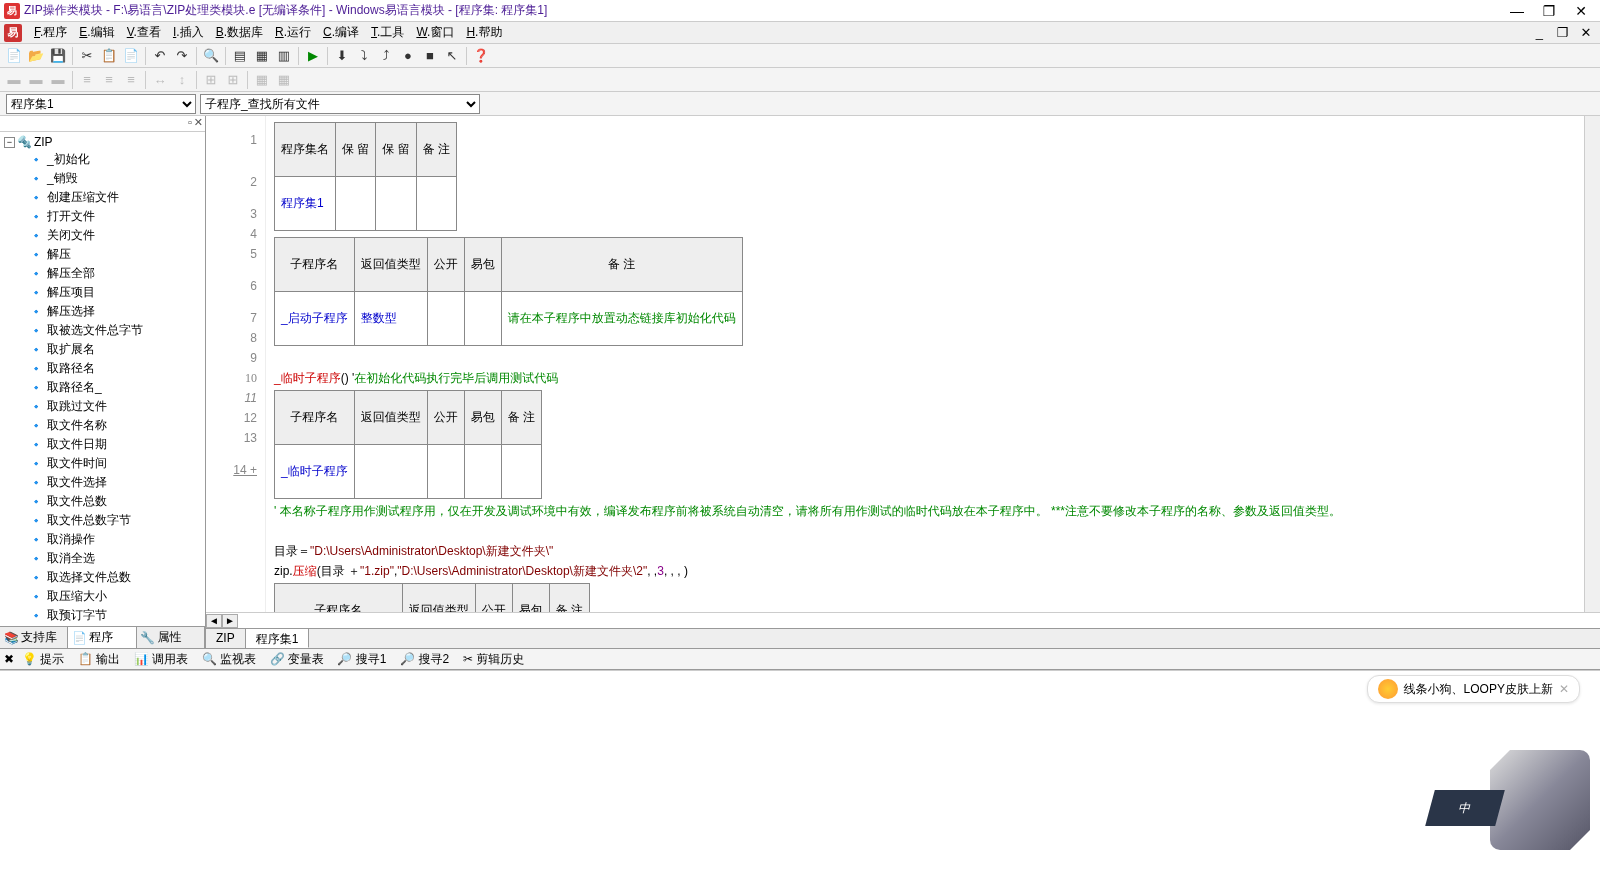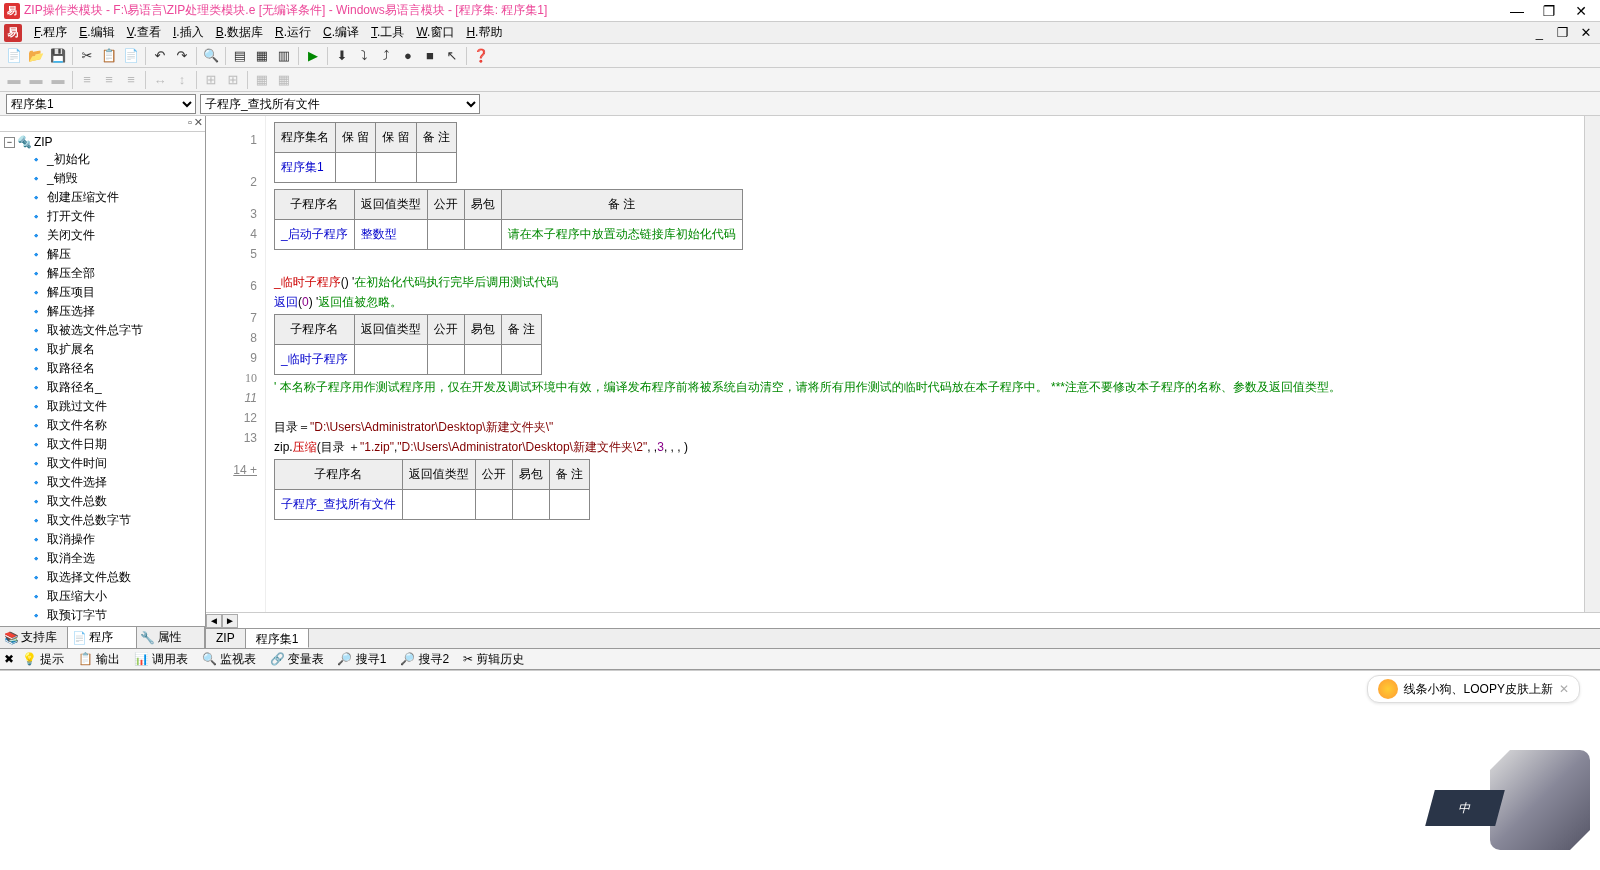--- a/index.html
+++ b/index.html
@@ -1,19 +1,19 @@
 <!DOCTYPE html>
 <html><head>
 <meta charset="utf-8">
 <style>
 * { margin: 0; padding: 0; box-sizing: border-box; font-family: "Microsoft YaHei", SimSun, sans-serif; font-size: 12px; }
 body { background: #fff; overflow: hidden; }
 .titlebar { height: 22px; background: #fff; display: flex; align-items: center; padding: 0 4px; border-bottom: 1px solid #ccc; }
 .titlebar .icon { width: 16px; height: 16px; background: #d33; border-radius: 2px; margin-right: 4px; display:flex;align-items:center;justify-content:center;color:#fff;font-size:10px;font-weight:bold;}
-.titlebar .title { flex: 1; color: #ec4899; }
+.titlebar .title { flex: 1; color: #4c1d95; }
 .titlebar .wincontrols { display: flex; gap: 2px; }
 .titlebar .wincontrols span { width: 30px; height: 18px; display: flex; align-items: center; justify-content: center; font-size: 14px; cursor: pointer; }
 .menubar { height: 22px; display: flex; align-items: center; padding: 0 4px; border-bottom: 1px solid #ccc; background:#f0f0f0; }
 .menubar .app-icon { width: 18px; height: 18px; background: #c33; border-radius: 2px; margin-right: 6px;display:flex;align-items:center;justify-content:center;color:#fff;font-size:11px;font-weight:bold; }
 .menubar .menuitem { padding: 2px 6px; cursor: pointer; }
 .menubar .spacer { flex:1;}
 .menubar .mdi-controls span { width:20px;display:inline-flex;justify-content:center;cursor:pointer;font-size:13px;}
 .toolbar { height: 24px; display: flex; align-items: center; padding: 0 4px; gap: 2px; border-bottom: 1px solid #ccc; background: #f4f4f4; }
 .toolbar .tbtn { width: 20px; height: 20px; display: flex; align-items: center; justify-content: center; cursor: pointer; border: 1px solid transparent; font-size:13px; color:#333;}
 .toolbar .sep { width: 1px; height: 18px; background: #ccc; margin: 0 2px; }
@@ -34,21 +34,21 @@
 .sidebar-tabs { display: flex; border-top: 1px solid #999; }
 .sidebar-tabs .stab { flex: 1; padding: 2px 4px; border-right: 1px solid #999; background: #eee; cursor: pointer; display:flex;align-items:center;gap:2px;font-size:12px;}
 .sidebar-tabs .stab.active { background: #fff; }
 .editor { flex: 1; display: flex; flex-direction: column; background: #fff; position:relative;}
 .code-area { flex: 1; overflow: auto; display: flex; }
 .gutter { width: 60px; text-align: right; padding: 4px 8px 4px 4px; color: #888; background: #fff; border-right:1px solid #eee;}
 .gutter div { height: 20px; line-height: 20px; }
 .code { flex: 1; padding: 4px 8px; }
 .code-row { min-height: 20px; line-height: 20px; display:flex;align-items:flex-start;}
 .tbl { border-collapse: collapse; margin: 2px 0; }
-.tbl td, .tbl th { border: 1px solid #888; padding: 6px 6px; font-size: 12px; font-weight:normal; background:#eee;}
+.tbl td, .tbl th { border: 1px solid #888; padding: 18px 6px; font-size: 12px; font-weight:normal; background:#eee;}
 .tbl td.v { background:#fff;}
 .blue { color: #00c; }
 .green { color: #080; text-align: right; }
 .red { color: #c00; }
 .dred { color: #800000; }
 .purple { color:#808; }
 .hscroll { height:16px; border-top:1px solid #ccc; display:flex; align-items:center;}
 .hscroll .arrow{width:16px;height:14px;border:1px solid #aaa;background:#eee;display:flex;align-items:center;justify-content:center;font-size:10px;cursor:pointer;}
 .editor-tabs { height: 20px; display: flex; border-top: 1px solid #999; background:#eee;}
 .editor-tabs .etab { padding: 2px 10px; border-right: 1px solid #999; background: #eee; cursor: pointer; font-size:12px;}
@@ -329,27 +329,20 @@
                 <td class="v green">请在本子程序中放置动态链接库初始化代码</td>
               </tr>
         </tbody>
           </table>
         <div class="code-row"></div>
         <div class="code-row">
             <span class="red">_临时子程序</span>
             <span> ()  ' </span>
             <span class="green">在初始化代码执行完毕后调用测试代码</span>
           </div>
-        <div class="code-row">
-            <span class="blue">返回</span>
-            <span> (</span>
-            <span class="purple">0</span>
-            <span>)  ' </span>
-            <span class="green">返回值被忽略。</span>
-          </div>
 
         <table class="tbl">
           <tbody>
               <tr>
                 <th>子程序名</th>
                 <th>返回值类型</th>
                 <th>公开</th>
                 <th>易包</th>
                 <th>备 注</th>
               </tr>

